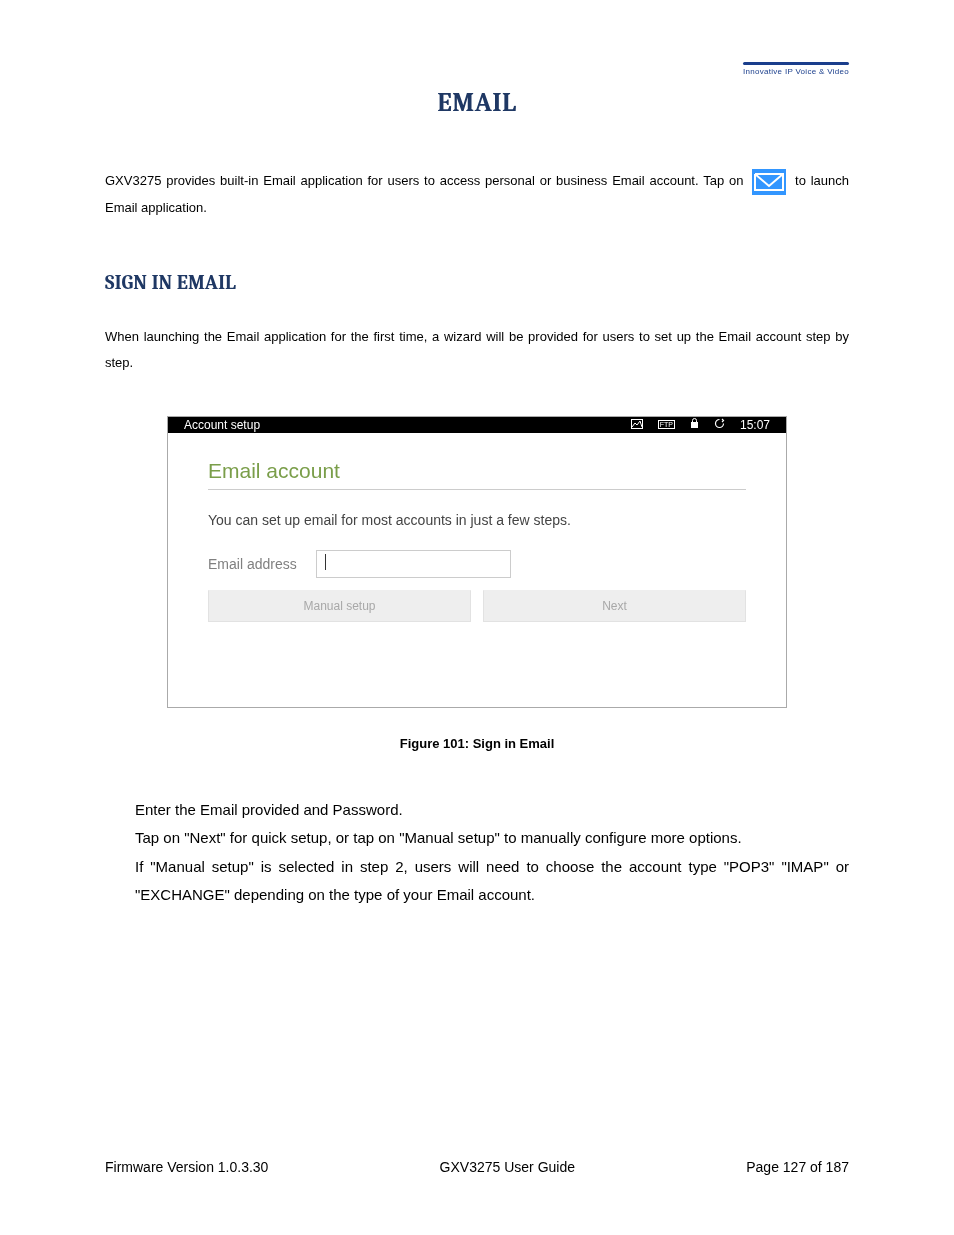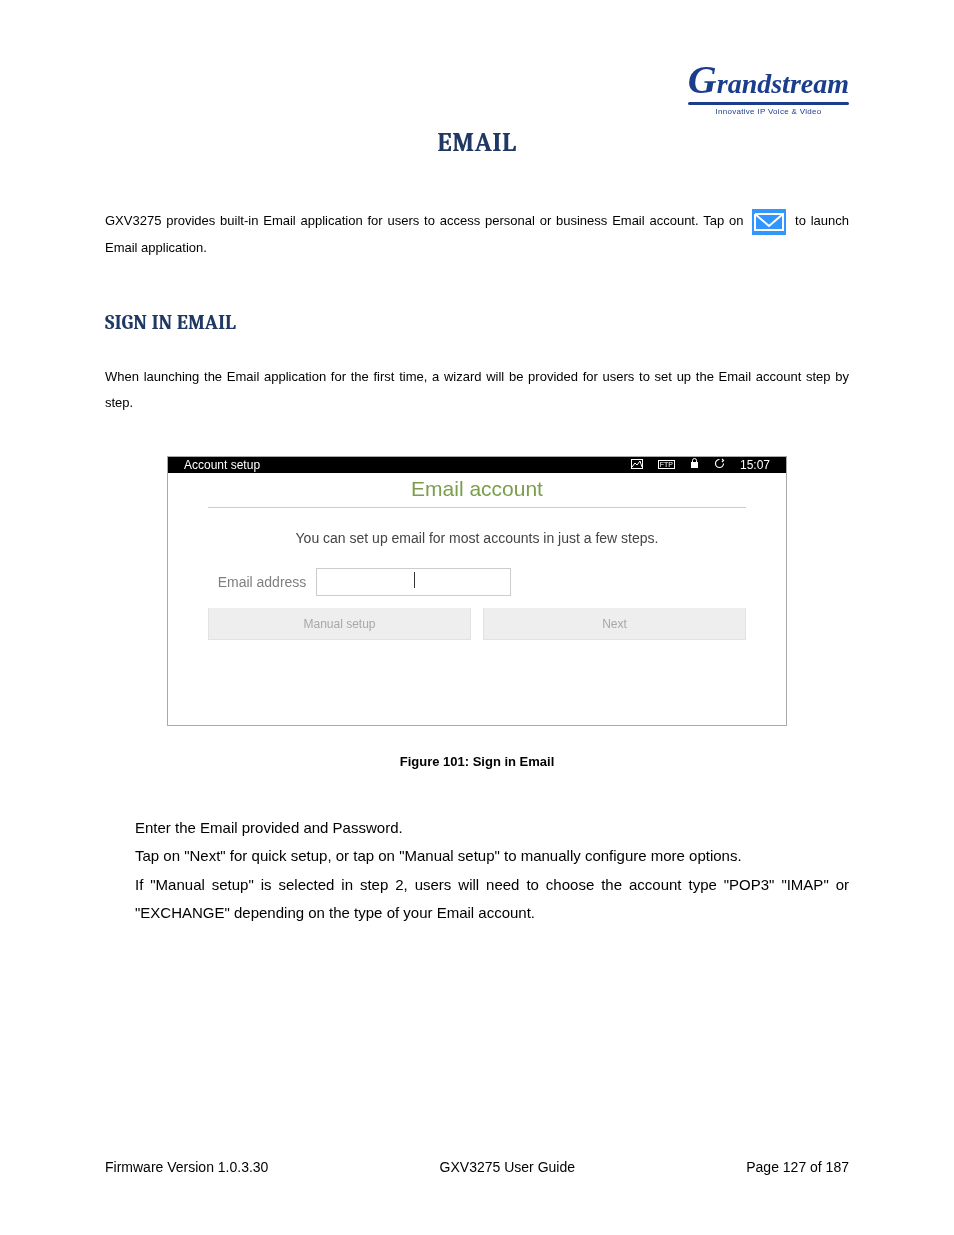--- a/index.html
+++ b/index.html
@@ -106,22 +106,21 @@
     display: flex;
     align-items: center;
     gap: 15px;
   }
   .ss-bar .glyph {
     display: inline-block;
     font-size: 11px;
     line-height: 1;
   }
   .ss-body {
-    padding: 4px 40px 85px 40px;
-    text-align: center;
+    padding: 26px 40px 85px 40px;
   }
   .ss-heading {
     color: #7a9e4a;
     font-size: 21px;
     font-weight: 300;
     border-bottom: 1px solid #ccc;
     padding-bottom: 6px;
     margin-bottom: 22px;
   }
   .ss-desc {
@@ -196,21 +195,20 @@
     align-items: flex-end;
   }
 </style>
 </head>
 <body>
 
 <div class="page">
 
   <div class="logo-wrap">
     <div class="logo">
-      <span class="logo-text"><span class="logo-g">G</span>randstream</span>
       <div class="logo-underline"></div>
       <div class="logo-sub">Innovative IP Voice &amp; Video</div>
     </div>
   </div>
 
   <h1 class="title">EMAIL</h1>
 
   <p class="body">
     <span>GXV3275 provides built-in Email application for users to access personal or business Email account. Tap on</span>
     <span class="email-icon">

